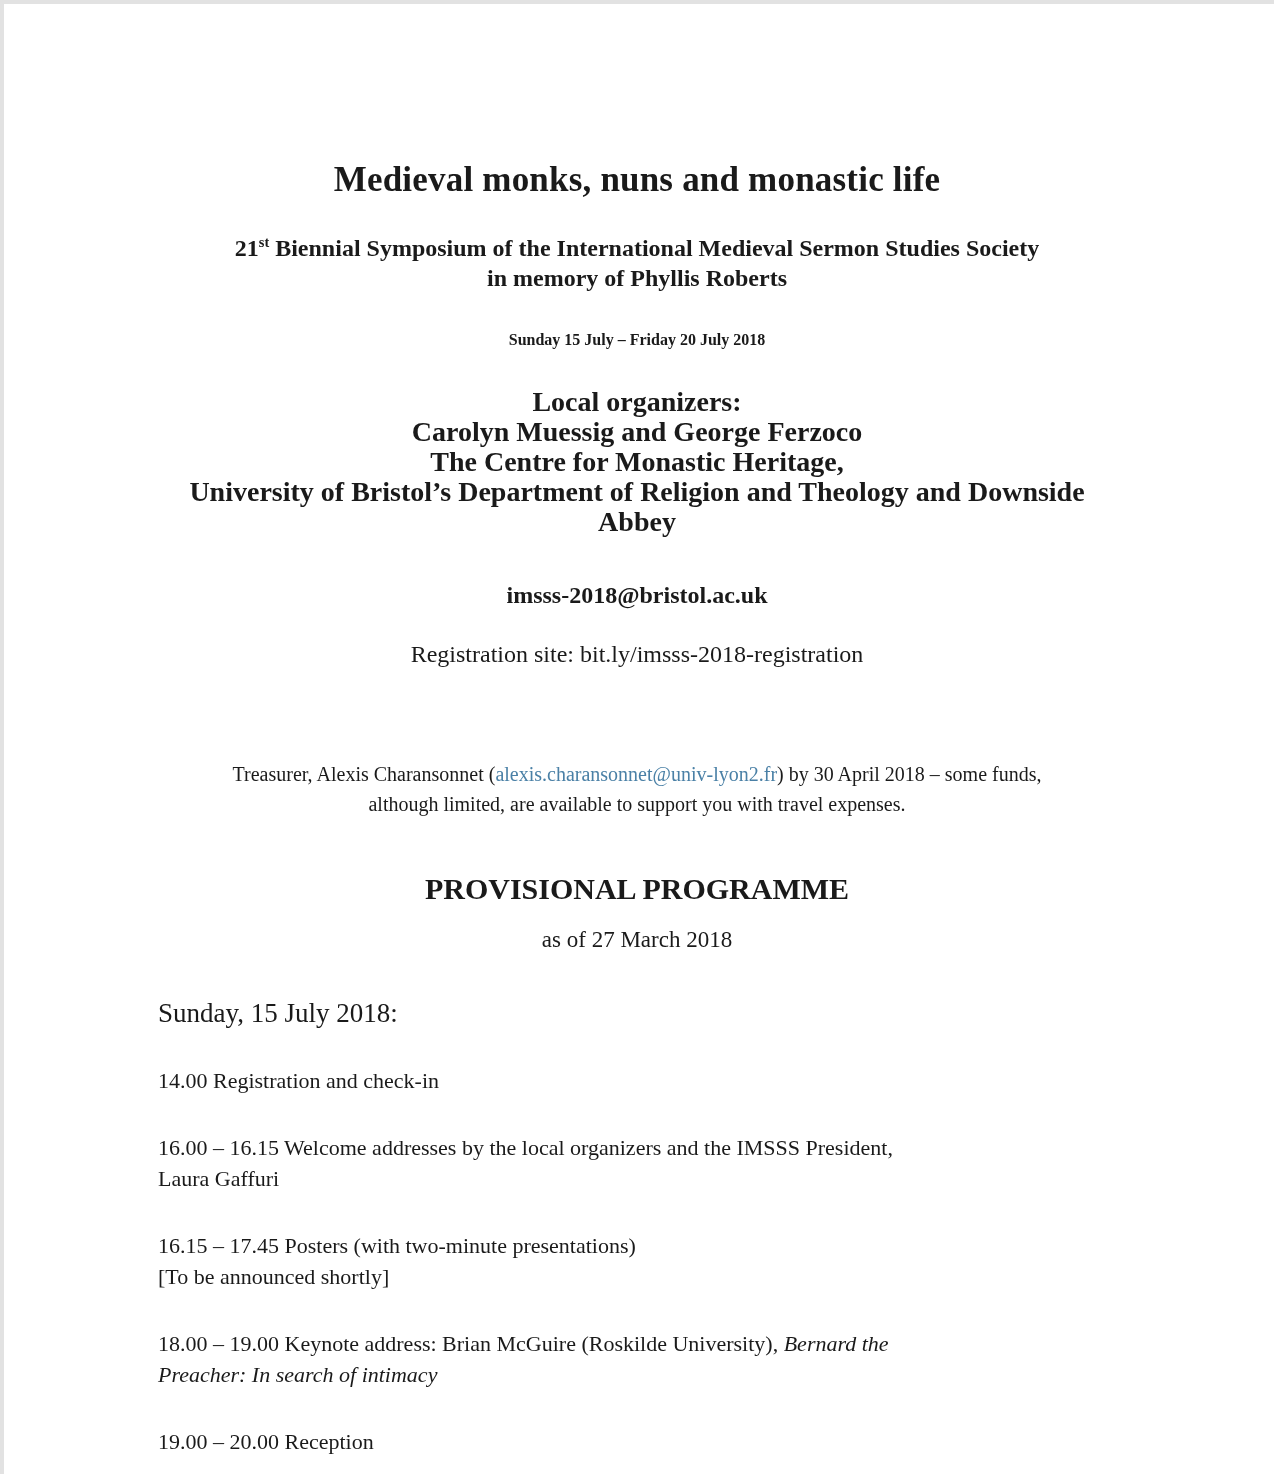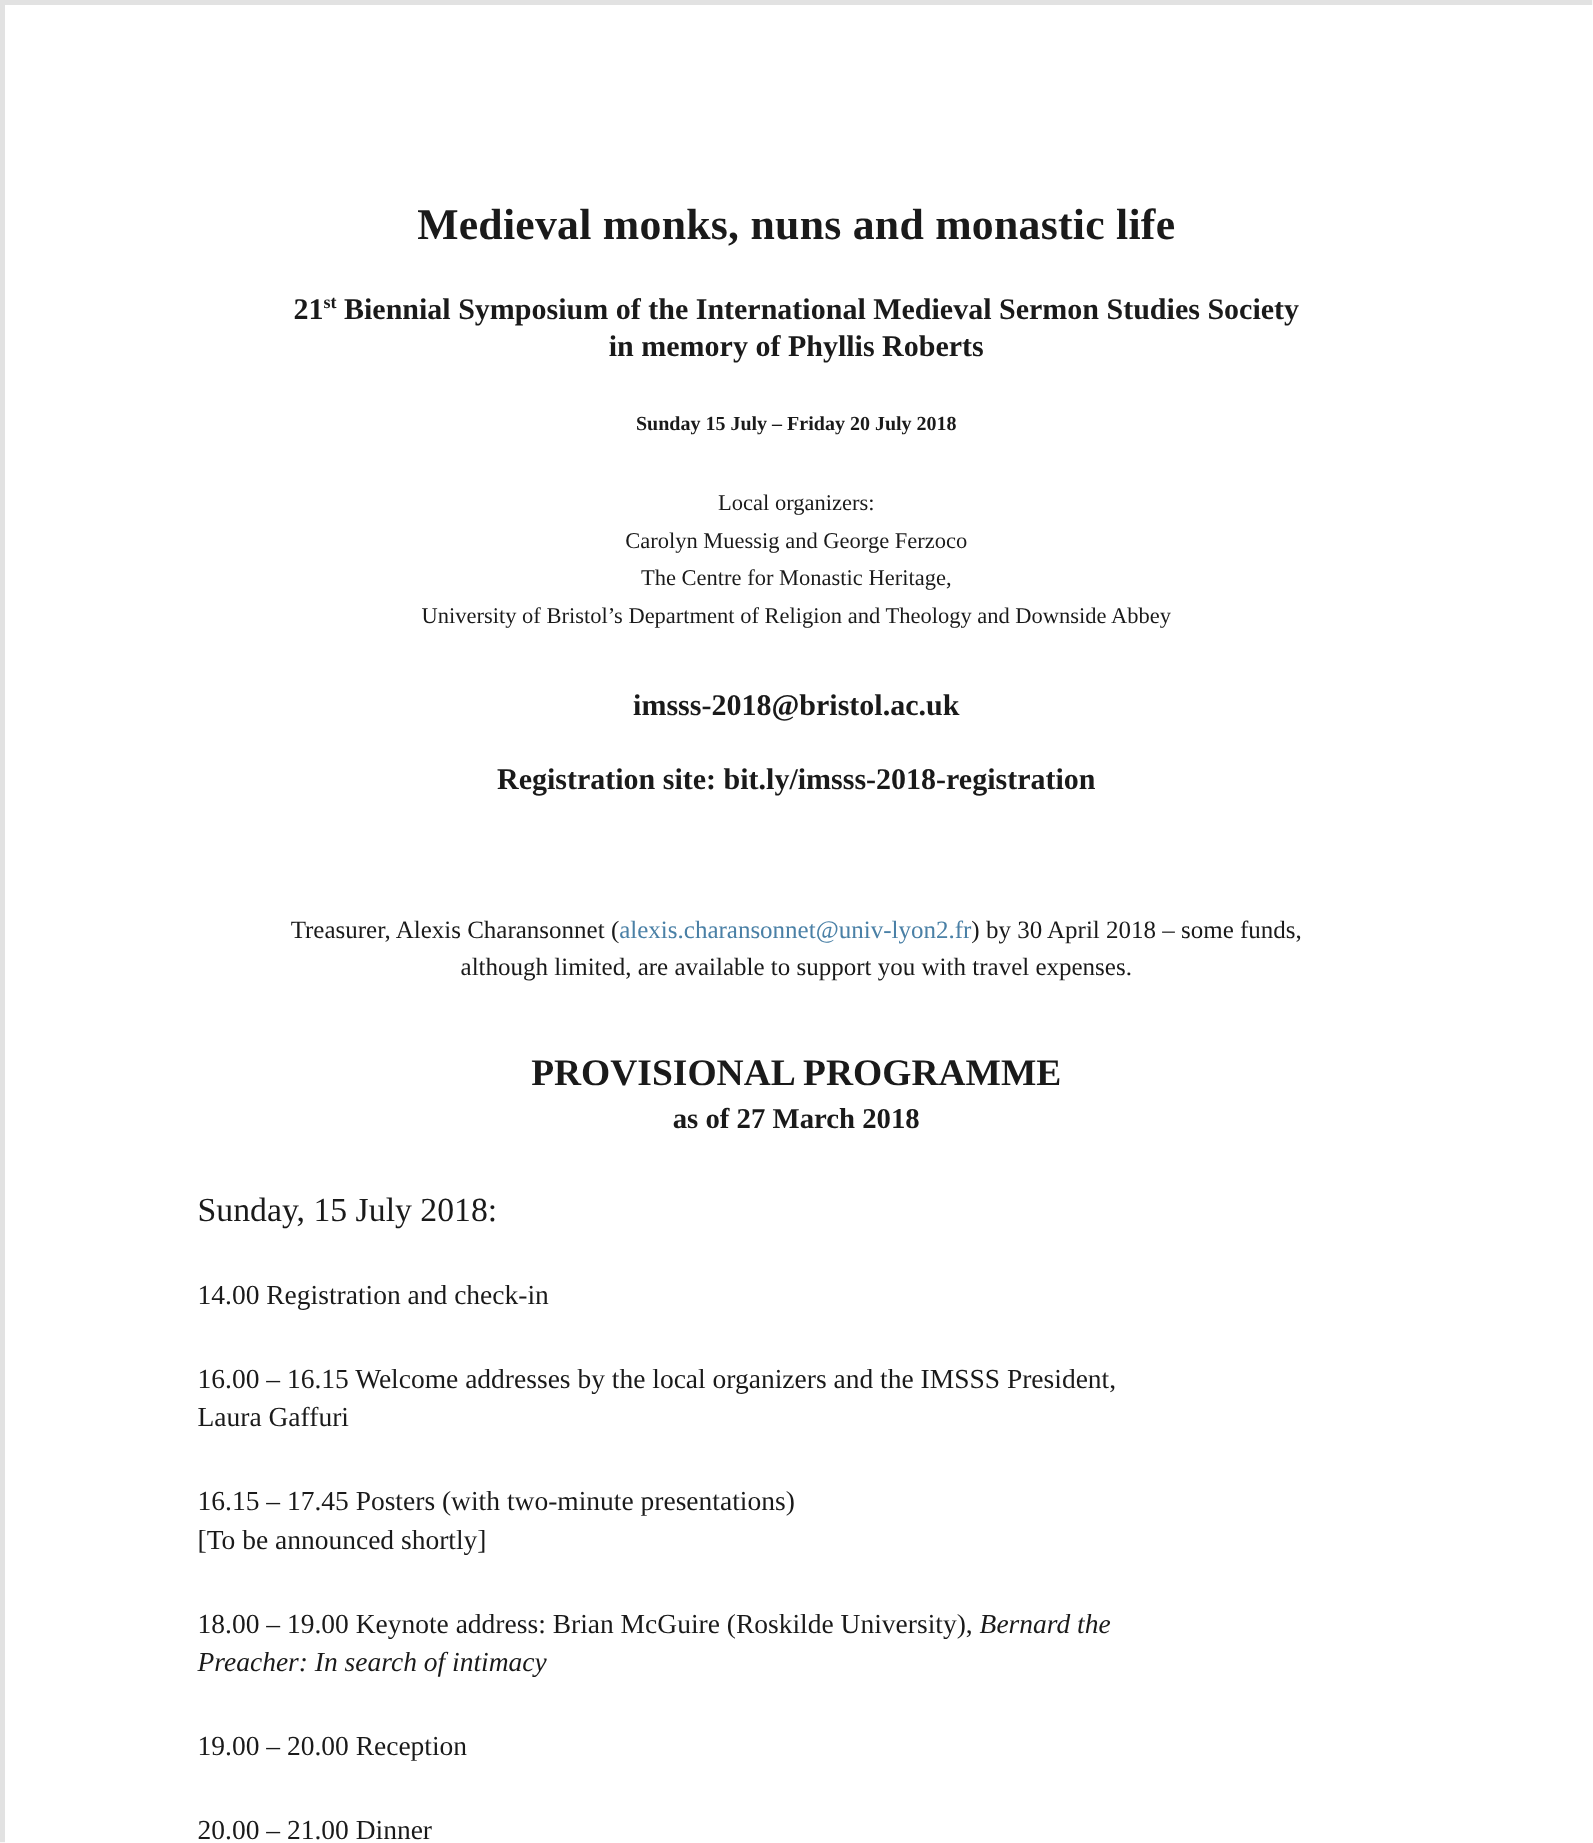--- a/index.html
+++ b/index.html
@@ -56,56 +56,56 @@
     line-height: 0;
   }
   .dates {
     margin-top: 32px;
     font-size: 16px;
     font-weight: bold;
     line-height: 30px;
   }
   .organizers {
     margin-top: 32px;
-    font-size: 18px;
-    font-weight: normal;
+    font-size: 28px;
+    font-weight: bold;
     line-height: 30px;
   }
   .email-line {
     margin-top: 43px;
     font-size: 24px;
     font-weight: bold;
     line-height: 30px;
   }
   .registration-line {
     margin-top: 29px;
     font-size: 24px;
-    font-weight: bold;
+    font-weight: normal;
     line-height: 30px;
   }
   .bursary {
     margin-top: 60px;
     font-size: 20px;
     line-height: 30px;
   }
   .email-link {
     color: var(--link, #4a80a6);
     text-decoration: none;
     cursor: pointer;
   }
   .prog-heading {
     margin-top: 52px;
     font-size: 30px;
     font-weight: bold;
     line-height: 36px;
   }
   .prog-asof {
-    margin-top: 3px;
+    margin-top: 18px;
     font-size: 23px;
-    font-weight: bold;
+    font-weight: normal;
     line-height: 30px;
   }
   .day-heading {
     margin-top: 42px;
     font-size: 27px;
     font-weight: normal;
     text-align: left;
     line-height: 32px;
   }
   .sched {

